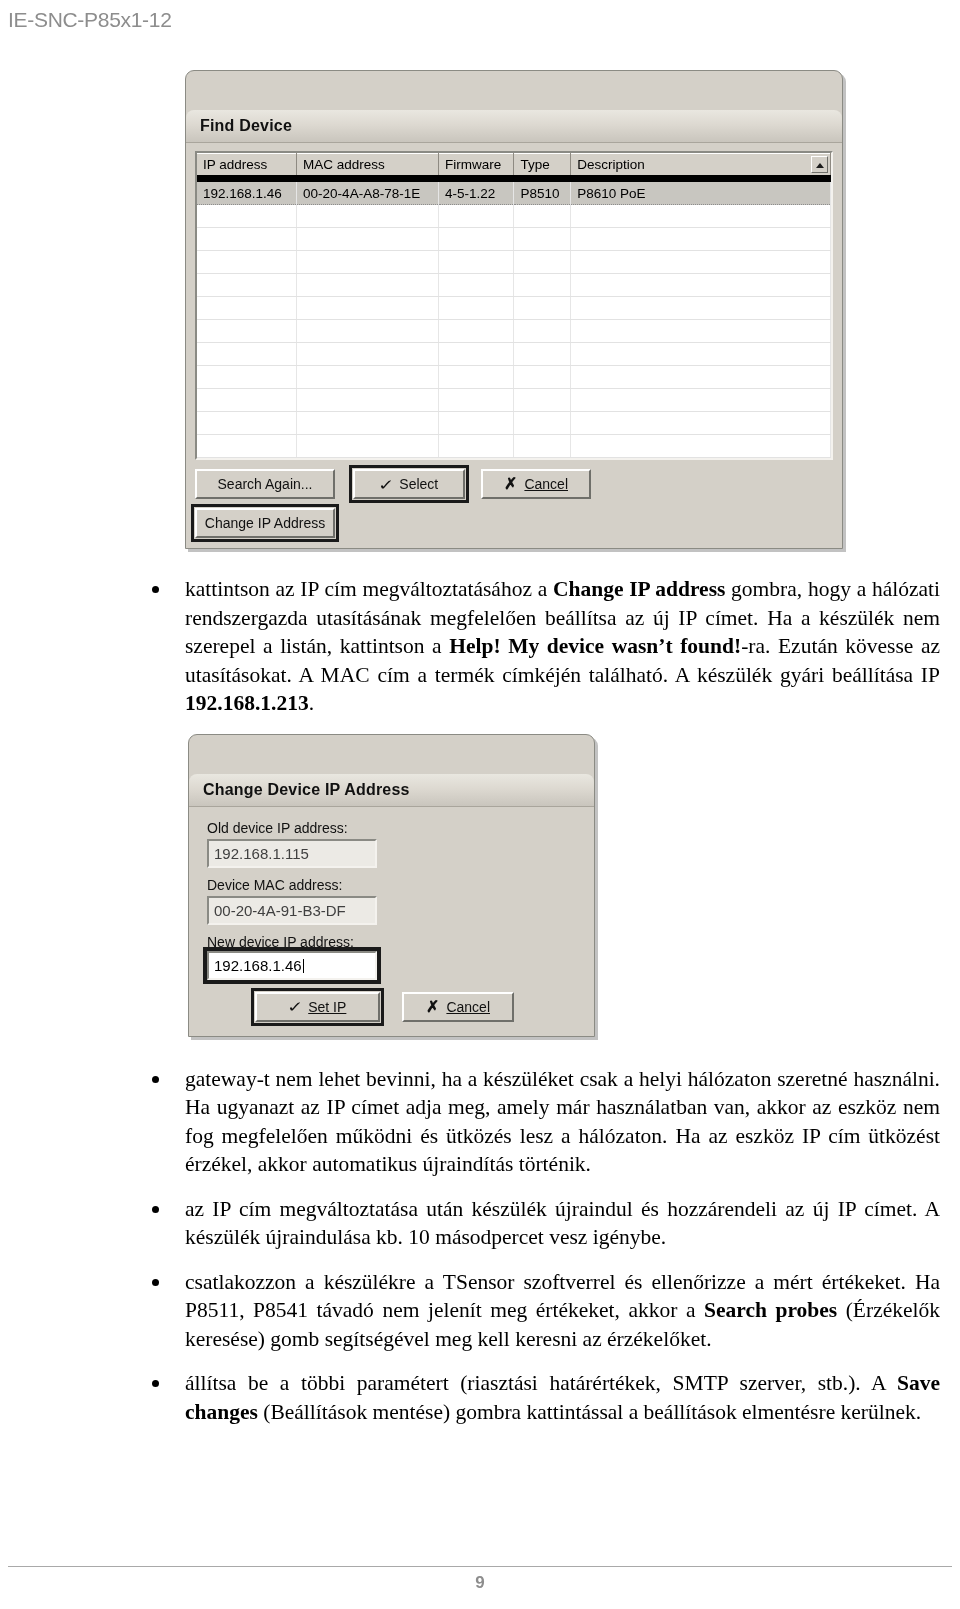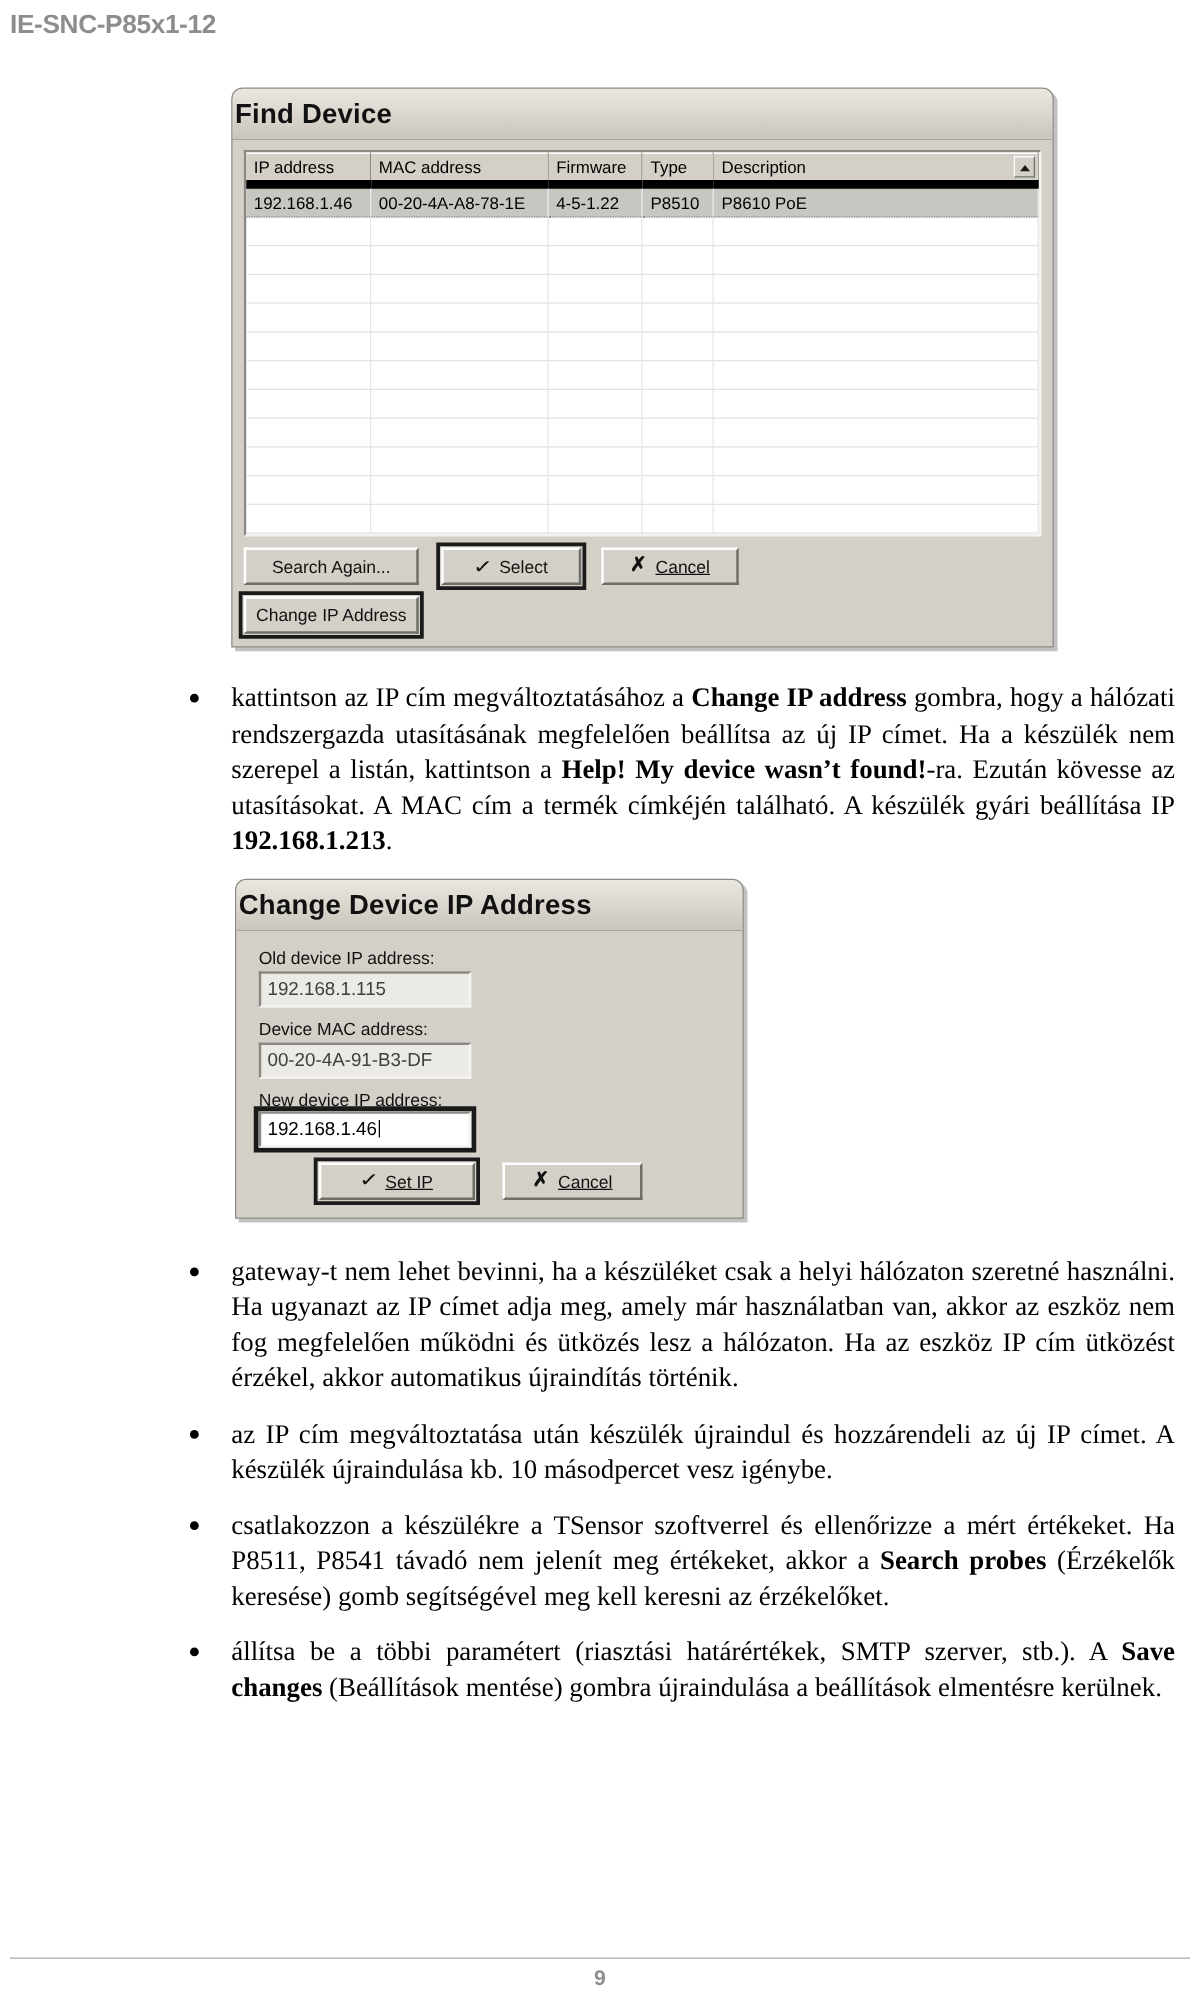--- a/index.html
+++ b/index.html
@@ -15,21 +15,21 @@
     color: #000;
     overflow: hidden;
   }
 
   
   .page-header {
     position: absolute;
     top: 8px;
     left: 8px;
     font-family: "Liberation Sans", sans-serif;
-    font-weight: bold;
+    font-weight: normal;
     font-size: 21px;
     letter-spacing: -0.3px;
     color: #8d8d8d;
   }
 
   
   .content {
     position: absolute;
     left: 140px;
     top: 58px;
@@ -66,29 +66,30 @@
   .dlg {
     background: #d4d0c8;
     border: 1px solid #8b8b84;
     border-top-left-radius: 9px;
     border-top-right-radius: 9px;
     box-shadow: 3px 3px 0 rgba(120,120,120,0.45);
     position: relative;
   }
   .dlg-title {
     font-family: "Liberation Sans", sans-serif;
-    font-size: 22px;
+    font-size: 16px;
     font-weight: bold;
     color: #111;
-    padding: 7px 0 7px 2px;
+    padding: 7px 0 7px 14px;
     background: linear-gradient(to bottom, #e9e7e0 0%, #ddd9d1 45%, #c9c5bd 100%);
     border-top-left-radius: 8px;
     border-top-right-radius: 8px;
     border-bottom: 1px solid #a9a59c;
     letter-spacing: 0.2px;
+    margin-top: 39px;
   }
   .dlg-body {
     padding: 8px 9px 10px 9px;
   }
 
   
   .tbl-wrap {
     border: 2px inset #a0a0a0;
     border-top: 2px solid #8a8a84;
     border-left: 2px solid #8a8a84;
@@ -414,21 +415,21 @@
 
     <li class="bullet">
       <span>az IP cím megváltoztatása után készülék újraindul és hozzárendeli az új IP címet. A készülék újraindulása kb. 10 másodpercet vesz igénybe.</span>
     </li>
 
     <li class="bullet">
       <span>csatlakozzon a készülékre a TSensor szoftverrel és ellenőrizze a mért értékeket. Ha P8511, P8541 távadó nem jelenít meg értékeket, akkor a </span><b>Search probes</b><span> (Érzékelők keresése) gomb segítségével meg kell keresni az érzékelőket.</span>
     </li>
 
     <li class="bullet">
-      <span>állítsa be a többi paramétert (riasztási határértékek, SMTP szerver, stb.). A </span><b>Save changes</b><span> (Beállítások mentése) gombra újraindulása a beállítások elmentésre kerülnek.</span>
+      <span>állítsa be a többi paramétert (riasztási határértékek, SMTP szerver, stb.). A </span><b>Save changes</b><span> (Beállítások mentése) gombra kattintással a beállítások elmentésre kerülnek.</span>
     </li>
   </ul>
 
 </div>
 
 <div class="footer">
   <hr>
   <div class="pageno">9</div>
 </div>
 

